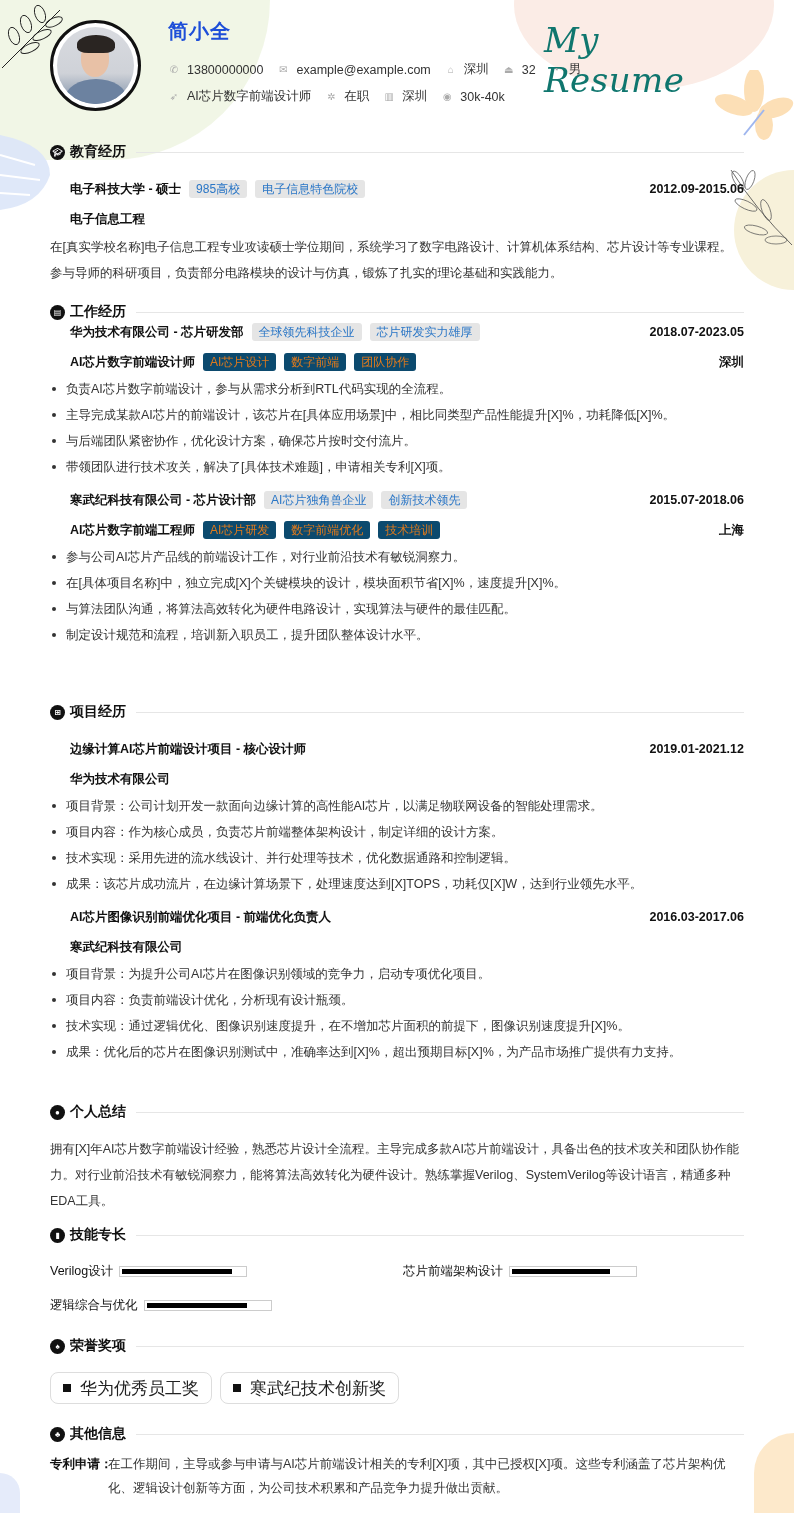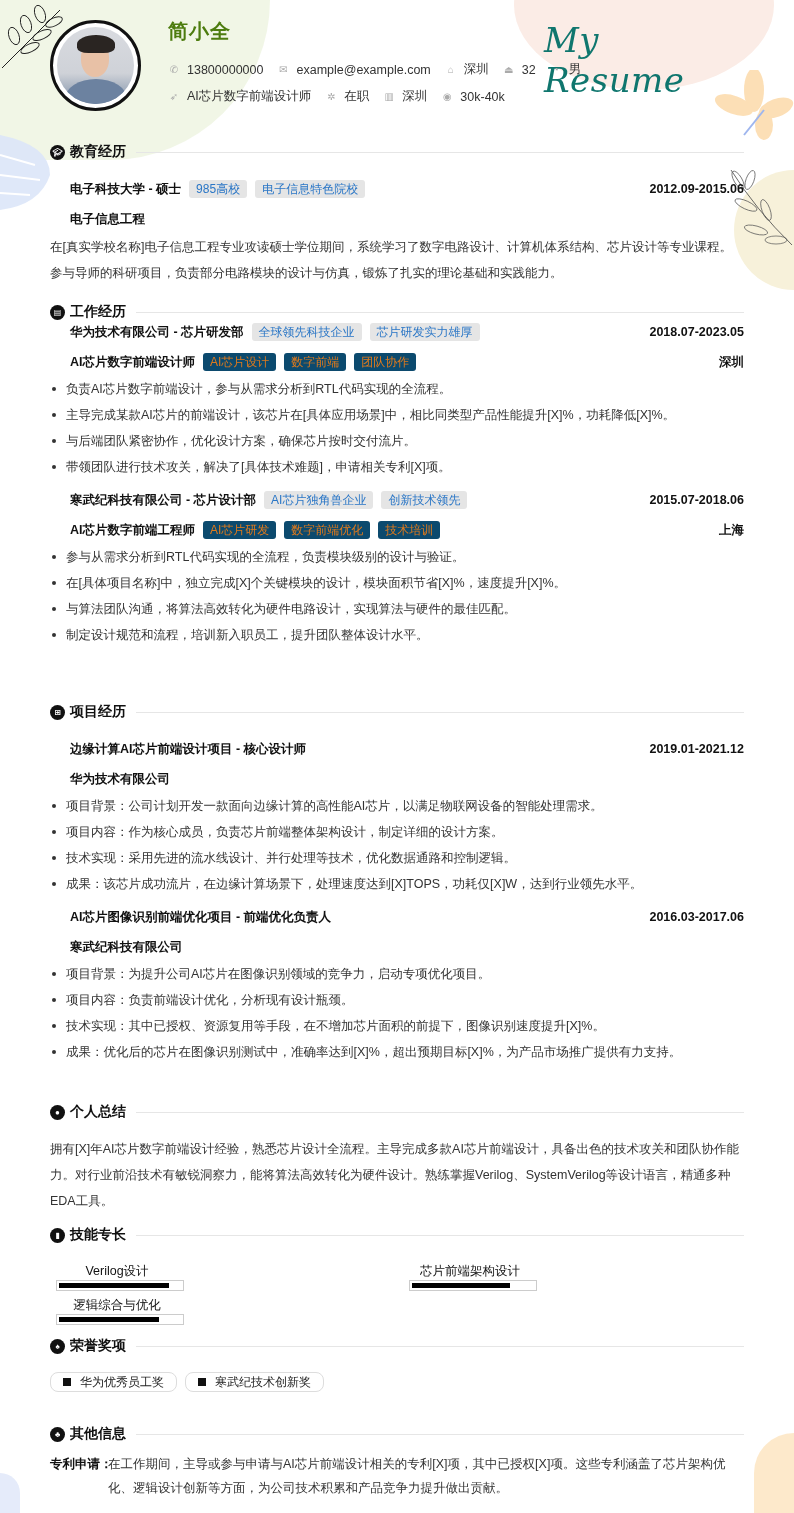--- a/index.html
+++ b/index.html
@@ -15,21 +15,21 @@
 
   .page { position: absolute; left: 50px; top: 0; width: 694px; }
 
   
   .avatar { position: absolute; left: 0px; top: 20px; width: 91px; height: 91px; border-radius: 50%; border: 3px solid #111; background: #fff; padding: 4px; }
   .avatar-inner { width: 100%; height: 100%; border-radius: 50%; background: linear-gradient(180deg,#d9dbe0 0%,#cfd2d8 60%,#7d8fa6 100%); position: relative; overflow: hidden; }
   .avatar-face { position: absolute; left: 24px; top: 14px; width: 28px; height: 36px; border-radius: 45% 45% 48% 48%; background: #e8c1a6; }
   .avatar-hair { position: absolute; left: 20px; top: 8px; width: 38px; height: 18px; border-radius: 50% 50% 30% 30%; background: #2a2522; }
   .avatar-body { position: absolute; left: 8px; top: 52px; width: 62px; height: 40px; border-radius: 50% 50% 0 0; background: #6c82a0; }
 
-  .name { position: absolute; left: 118px; top: 18px; font-size: 20px; font-weight: bold; color: #4d7c0f; letter-spacing: 1px; }
+  .name { position: absolute; left: 118px; top: 18px; font-size: 20px; font-weight: bold; color: #1d4ed8; letter-spacing: 1px; }
   .my-resume { position: absolute; left: 494px; top: 20px; font-family: "DejaVu Serif", serif; font-style: italic; font-size: 34px; color: #0f766e; letter-spacing: 0.5px; }
   .info-row { position: absolute; left: 118px; display: flex; align-items: center; font-size: 12.5px; color: #333; }
   .info-row.r1 { top: 61px; }
   .info-row.r2 { top: 88px; }
   .info-item { display: flex; align-items: center; margin-right: 14px; }
   .info-icon { width: 12px; height: 12px; margin-right: 7px; color: #aaa; display: inline-flex; align-items: center; justify-content: center; font-size: 10px; }
 
   
   .section { position: absolute; left: 0; width: 694px; }
   .sec-head { display: flex; align-items: center; height: 20px; }
@@ -42,25 +42,25 @@
   .bold { font-weight: bold; font-size: 12.5px; color: #111; padding-left: 20px; }
   .date { font-weight: bold; font-size: 12.5px; color: #111; }
   .tag { display: inline-block; font-size: 12px; padding: 1px 7px; border-radius: 3px; margin-left: 8px; line-height: 16px; }
   .tag.blue { background: #e5e5e5; color: #2a76c6; }
   .tag.orange { background: #0c4a6e; color: #e07a1c; }
   .para { font-size: 12.5px; color: #333; line-height: 26px; }
   ul.bullets { list-style: none; }
   ul.bullets li { position: relative; padding-left: 16px; font-size: 12.5px; color: #333; line-height: 26px; }
   ul.bullets li::before { content: ""; position: absolute; left: 2px; top: 11px; width: 4px; height: 4px; border-radius: 50%; background: #333; }
 
-  .skill { display: flex; align-items: center; position: absolute; font-size: 12.5px; color: #111; flex-direction: column; }
+  .skill { display: flex; align-items: center; position: absolute; font-size: 12.5px; color: #111; }
   .skill-bar { width: 128px; height: 11px; border: 1px solid #ccc; margin-left: 6px; padding: 2px; background: #fff; }
   .skill-fill { height: 100%; background: #000; }
 
-  .award { display: inline-flex; align-items: center; height: 20px; padding: 0 12px; border: 1px solid #ddd; border-radius: 8px; margin-right: 8px; font-size: 12px; color: #222; background: #fff; }
+  .award { display: inline-flex; align-items: center; height: 32px; padding: 0 12px; border: 1px solid #ddd; border-radius: 8px; margin-right: 8px; font-size: 17px; color: #222; background: #fff; }
   .award-sq { width: 8px; height: 8px; background: #111; margin-right: 9px; }
 
   .other-row { display: flex; font-size: 12.5px; line-height: 24px; color: #333; }
   .other-label { font-weight: bold; color: #111; white-space: nowrap; width: 58px; }
   .other-text { flex: 1; }
 </style>
 </head>
 <body>
 
 <div class="deco blob-green"></div>
@@ -222,21 +222,21 @@
       <div class="row" style="margin-top:10px">
         <div class="row-left">
           <span class="bold">AI芯片数字前端工程师</span>
           <span class="tag orange">AI芯片研发</span>
           <span class="tag orange">数字前端优化</span>
           <span class="tag orange">技术培训</span>
         </div>
         <span class="date">上海</span>
       </div>
       <ul class="bullets" style="margin-top:4px">
-        <li>参与从需求分析到RTL代码实现的全流程，负责模块级别的设计与验证。</li>
+        <li>参与公司AI芯片产品线的前端设计工作，对行业前沿技术有敏锐洞察力。</li>
         <li>在[具体项目名称]中，独立完成[X]个关键模块的设计，模块面积节省[X]%，速度提升[X]%。</li>
         <li>与算法团队沟通，将算法高效转化为硬件电路设计，实现算法与硬件的最佳匹配。</li>
         <li>制定设计规范和流程，培训新入职员工，提升团队整体设计水平。</li>
       </ul>
     </div>
   </div>
 
   <div class="section" style="top:702px">
     <div class="sec-head">
         <span class="sec-icon">⊞</span>
@@ -264,21 +264,21 @@
       <div class="row" style="margin-top:10px">
         <span class="bold">AI芯片图像识别前端优化项目 - 前端优化负责人</span>
         <span class="date">2016.03-2017.06</span>
       </div>
       <div class="row" style="margin-top:10px">
           <span class="bold">寒武纪科技有限公司</span>
         </div>
       <ul class="bullets" style="margin-top:4px">
         <li>项目背景：为提升公司AI芯片在图像识别领域的竞争力，启动专项优化项目。</li>
         <li>项目内容：负责前端设计优化，分析现有设计瓶颈。</li>
-        <li>技术实现：其中已授权、资源复用等手段，在不增加芯片面积的前提下，图像识别速度提升[X]%。</li>
+        <li>技术实现：通过逻辑优化、图像识别速度提升，在不增加芯片面积的前提下，图像识别速度提升[X]%。</li>
         <li>成果：优化后的芯片在图像识别测试中，准确率达到[X]%，超出预期目标[X]%，为产品市场推广提供有力支持。</li>
       </ul>
     </div>
   </div>
 
   <div class="section" style="top:1102px">
     <div class="sec-head">
         <span class="sec-icon">●</span>
         <span class="sec-title">个人总结</span>
         <span class="sec-line"></span>

